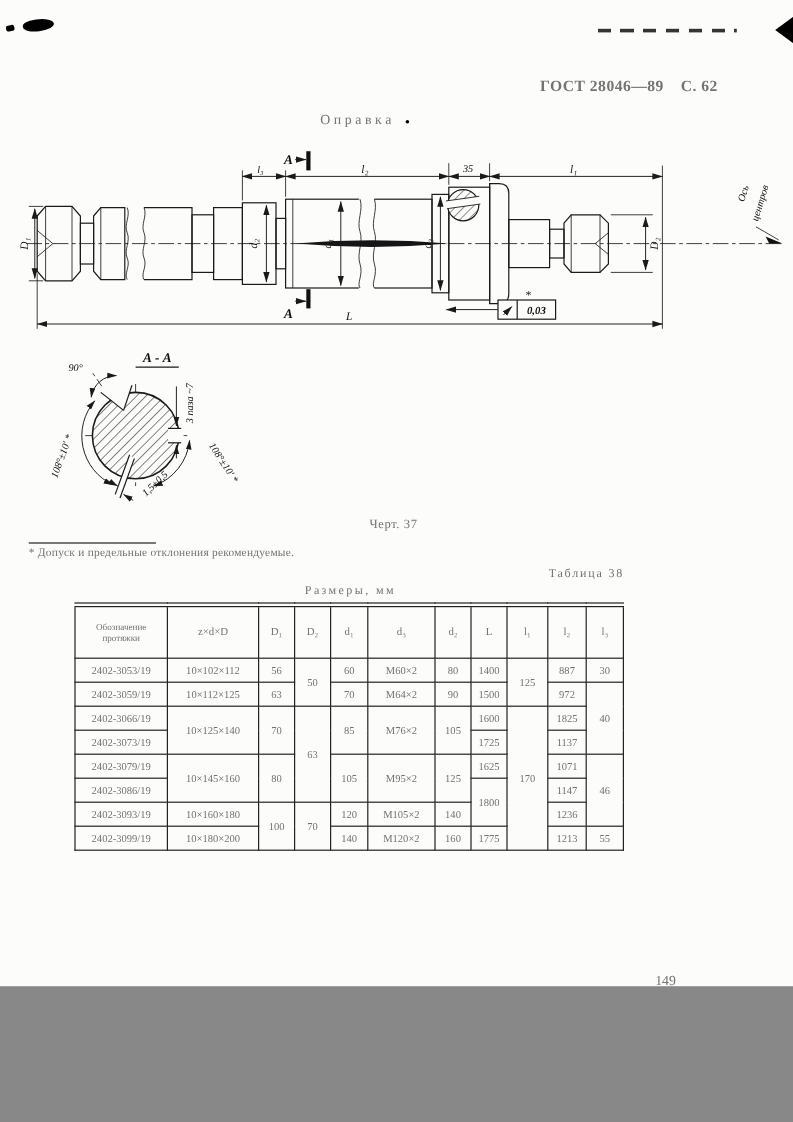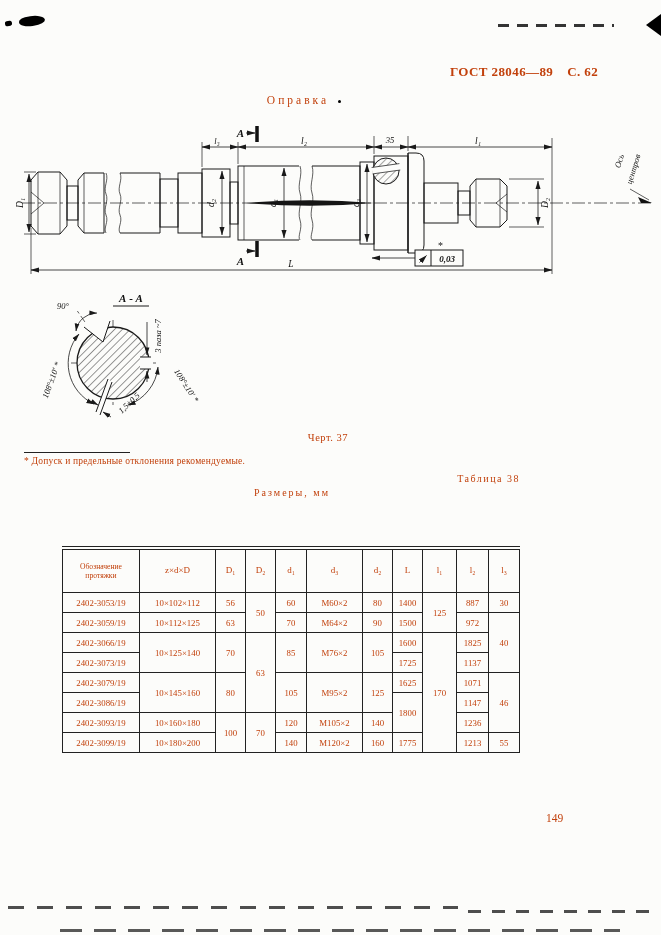--- a/index.html
+++ b/index.html
@@ -1,38 +1,38 @@
 <!DOCTYPE html>
 <html><head>
 <meta charset="utf-8">
 <style>
   html,body{margin:0;padding:0;background:#888;}
-  .page{position:relative;width:661px;height:935px;margin:0 auto;background:#fcfcfa;
-        font-family:"Liberation Serif","DejaVu Serif",serif;color:#c2410c;overflow:hidden;}
+  .page{position:relative;width:661px;height:822px;margin:0 auto;background:#fcfcfa;
+        font-family:"Liberation Serif","DejaVu Serif",serif;color:#737373;overflow:hidden;}
   .abs{position:absolute;}
   
   .gost-header{left:450px;top:64px;font-weight:bold;font-size:13px;letter-spacing:.4px;white-space:nowrap;}
   .gost-header span{margin-right:14px;}
   .gost-header span:last-child{margin-right:0;}
   .fig-title{left:238px;top:94px;width:120px;text-align:center;font-size:11.5px;letter-spacing:3px;}
   .fig-caption{left:248px;top:432px;width:100px;text-align:right;font-size:10.5px;letter-spacing:.5px;}
   .footnote-rule{left:24px;top:452px;width:106px;border-top:1.2px solid #222;height:0;}
   .footnote{left:24px;top:456px;font-size:9.5px;letter-spacing:.2px;}
   .table-caption{left:400px;top:473px;width:120px;text-align:right;font-size:10px;letter-spacing:1.5px;}
   .units-caption{left:217px;top:487px;width:150px;text-align:center;font-size:10px;letter-spacing:2px;}
   .page-number{left:546px;top:812px;font-size:11.5px;}
   
   .dim-table{left:62px;top:502px;}
   table{border-collapse:collapse;table-layout:fixed;}
   th,td{border:1px solid #222;text-align:center;vertical-align:middle;padding:0 1px;
         font-family:"Liberation Serif","DejaVu Serif",serif;}
   thead th{font-size:7.6px;font-weight:normal;height:42px;line-height:1.25;}
   thead th.m{font-size:9px;}
   tbody td{font-size:8.8px;height:19px;}
-  table{border-top:4px double #222;margin-top:44px;}
+  table{border-top:4px double #222;}
   
   svg{position:absolute;overflow:visible;}
   .ln{stroke:#1a1a1a;stroke-width:1;fill:none;}
   .lt{stroke:#1a1a1a;stroke-width:.7;fill:none;}
   .cl{stroke:#1a1a1a;stroke-width:.7;fill:none;stroke-dasharray:13 3 3 3;}
   .dim{stroke:#1a1a1a;stroke-width:.8;fill:none;}
   text{fill:#111;font-family:"Liberation Serif","DejaVu Serif",serif;}
   .t{font-style:italic;font-size:9.5px;}
   .ts{font-style:italic;font-size:8.5px;}
   .tb{font-style:italic;font-size:11px;font-weight:bold;}

